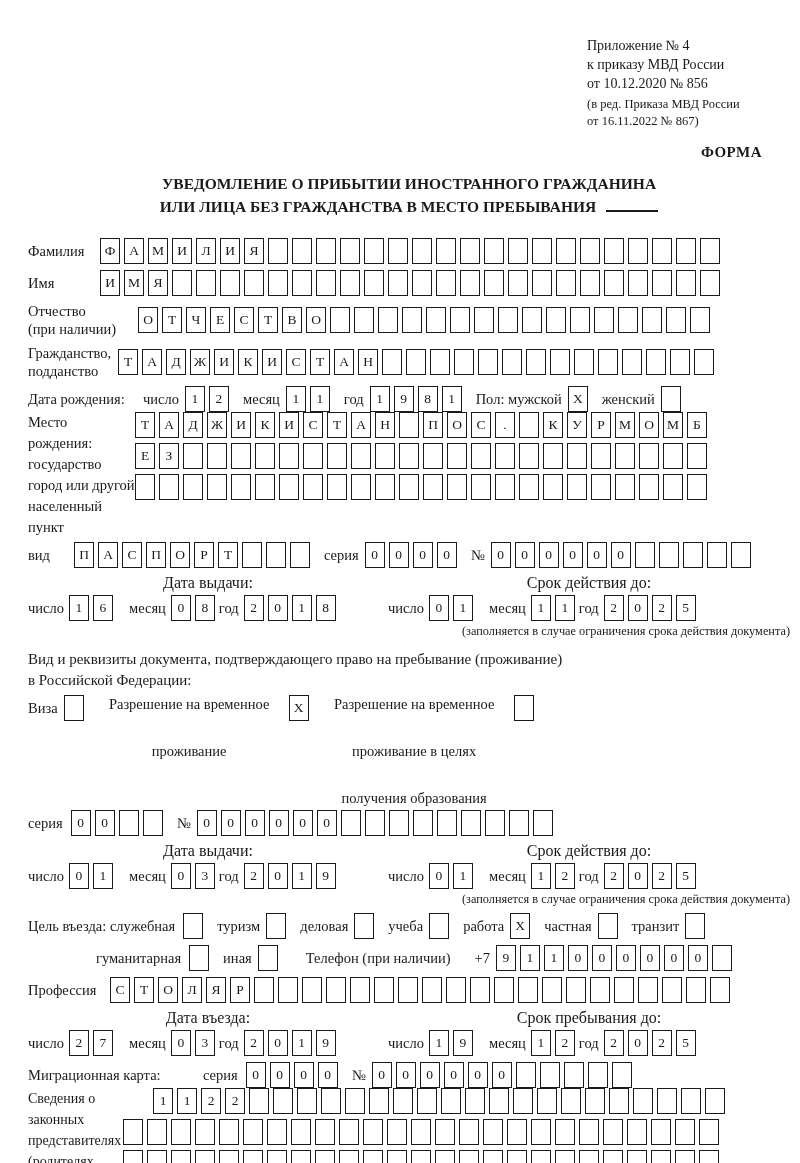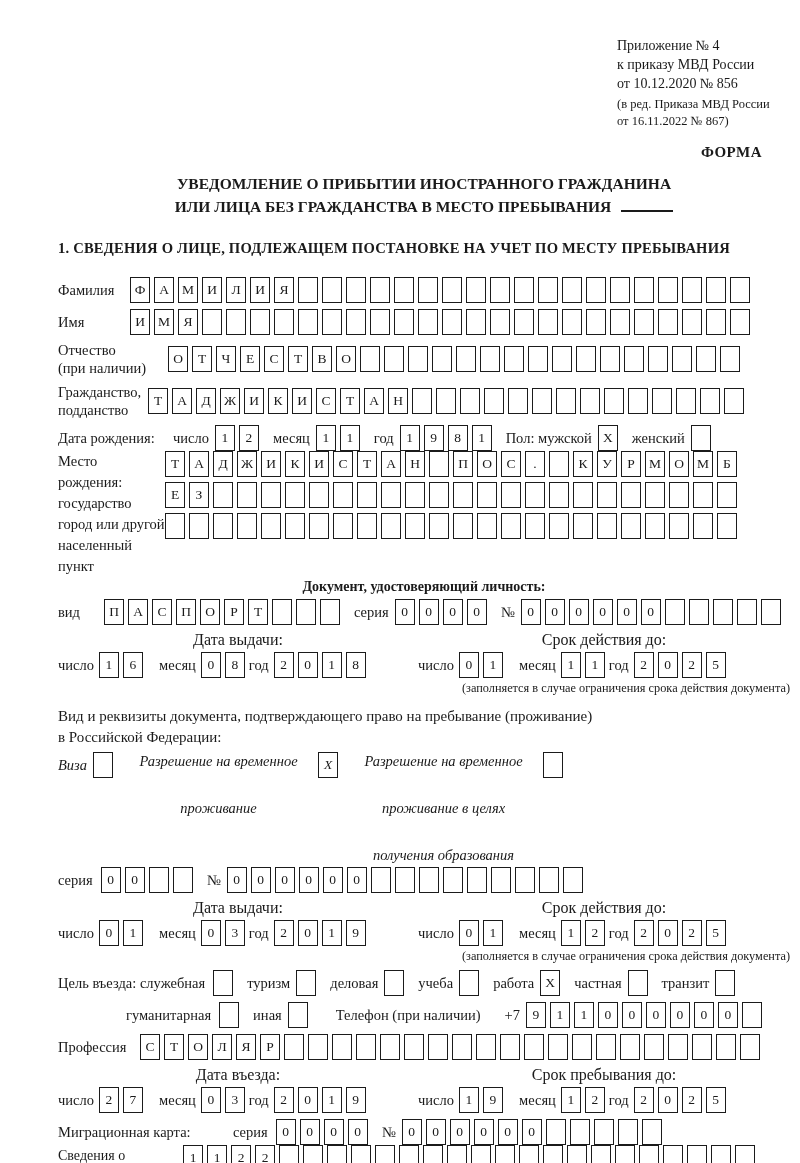--- a/index.html
+++ b/index.html
@@ -1,18 +1,18 @@
 <!DOCTYPE html>
 <html><head>
 <meta charset="utf-8">
 <style>
   html,body{margin:0;padding:0;background:#fff;}
   body{width:800px;height:1163px;overflow:hidden;
        font-family:"Liberation Serif",serif;color:#1a1a1a;}
-  .page{position:relative;width:800px;height:917px;padding:36px 10px 0 58px;box-sizing:border-box;}
+  .page{position:relative;width:800px;height:917px;padding:36px 10px 0 28px;box-sizing:border-box;}
 
   
   .appendix{margin-left:559px;font-size:14px;line-height:19px;}
   .appendix .amend{font-size:12.5px;line-height:17px;}
   .appendix .amend.first{margin-top:3px;}
   .forma{font-size:15px;font-weight:bold;text-align:right;padding-right:28px;margin-top:14px;letter-spacing:.5px;}
 
   
   .title{text-align:center;font-weight:bold;font-size:15.5px;line-height:22px;margin-top:12px;}
   .blank{display:inline-block;width:52px;height:15px;border-bottom:2px solid #1a1a1a;margin-left:10px;}
@@ -45,21 +45,21 @@
   .d-left{width:360px;flex:0 0 auto;}
   .d-right{flex:1;}
   .d-head{text-align:center;font-size:16px;margin-bottom:3px;}
   .dg{display:flex;align-items:center;}
   .dg .dlbl{margin-right:5px;}
   .dg .sp{margin-left:12px;}
   .d-note{font-size:12.3px;margin-top:3px;text-align:right;}
 
   
   .para{font-size:15px;line-height:21px;margin-top:10px;}
-  .opts{display:flex;align-items:flex-start;margin-top:4px;font-size:14.5px;font-style:italic;}
+  .opts{display:flex;align-items:flex-start;margin-top:4px;font-size:14.5px;}
   .opt{display:flex;align-items:center;margin-right:14px;}
   .opt.multi{align-items:flex-start;}
   .opt-lines{display:flex;flex-direction:column;text-align:center;line-height:19px;margin-right:6px;gap:28px;}
   .opt .boxes{margin-left:6px;}
 
   .indent120{margin-left:68px;}
 </style>
 </head>
 <body>
 
@@ -73,21 +73,20 @@
     <div class="amend">от 16.11.2022 № 867)</div>
   </div>
 
   <div class="forma">ФОРМА</div>
 
   <div class="title">
     <div>УВЕДОМЛЕНИЕ О ПРИБЫТИИ ИНОСТРАННОГО ГРАЖДАНИНА</div>
     <div><span>ИЛИ ЛИЦА БЕЗ ГРАЖДАНСТВА В МЕСТО ПРЕБЫВАНИЯ</span><span class="blank"></span></div>
   </div>
 
-  <div class="sec-heading">1. СВЕДЕНИЯ О ЛИЦЕ, ПОДЛЕЖАЩЕМ ПОСТАНОВКЕ НА УЧЕТ ПО МЕСТУ ПРЕБЫВАНИЯ</div>
 
   <div class="frow" style="margin-top:20px;align-items:center;">
     <span class="lbl w72">Фамилия</span>
     <span class="boxes">
         <span class="box">Ф</span>
         <span class="box">А</span>
         <span class="box">М</span>
         <span class="box">И</span>
         <span class="box">Л</span>
         <span class="box">И</span>
@@ -324,21 +323,20 @@
           <span class="box"></span>
           <span class="box"></span>
           <span class="box"></span>
           <span class="box"></span>
           <span class="box"></span>
           <span class="box"></span>
         </span>
     </div>
   </div>
 
-  <div class="center-bold" style="margin-top:2px;">Документ, удостоверяющий личность:</div>
 
   <div class="frow tight">
     <span class="lbl w46">вид</span>
     <span class="boxes">
         <span class="box">П</span>
         <span class="box">А</span>
         <span class="box">С</span>
         <span class="box">П</span>
         <span class="box">О</span>
         <span class="box">Р</span>

